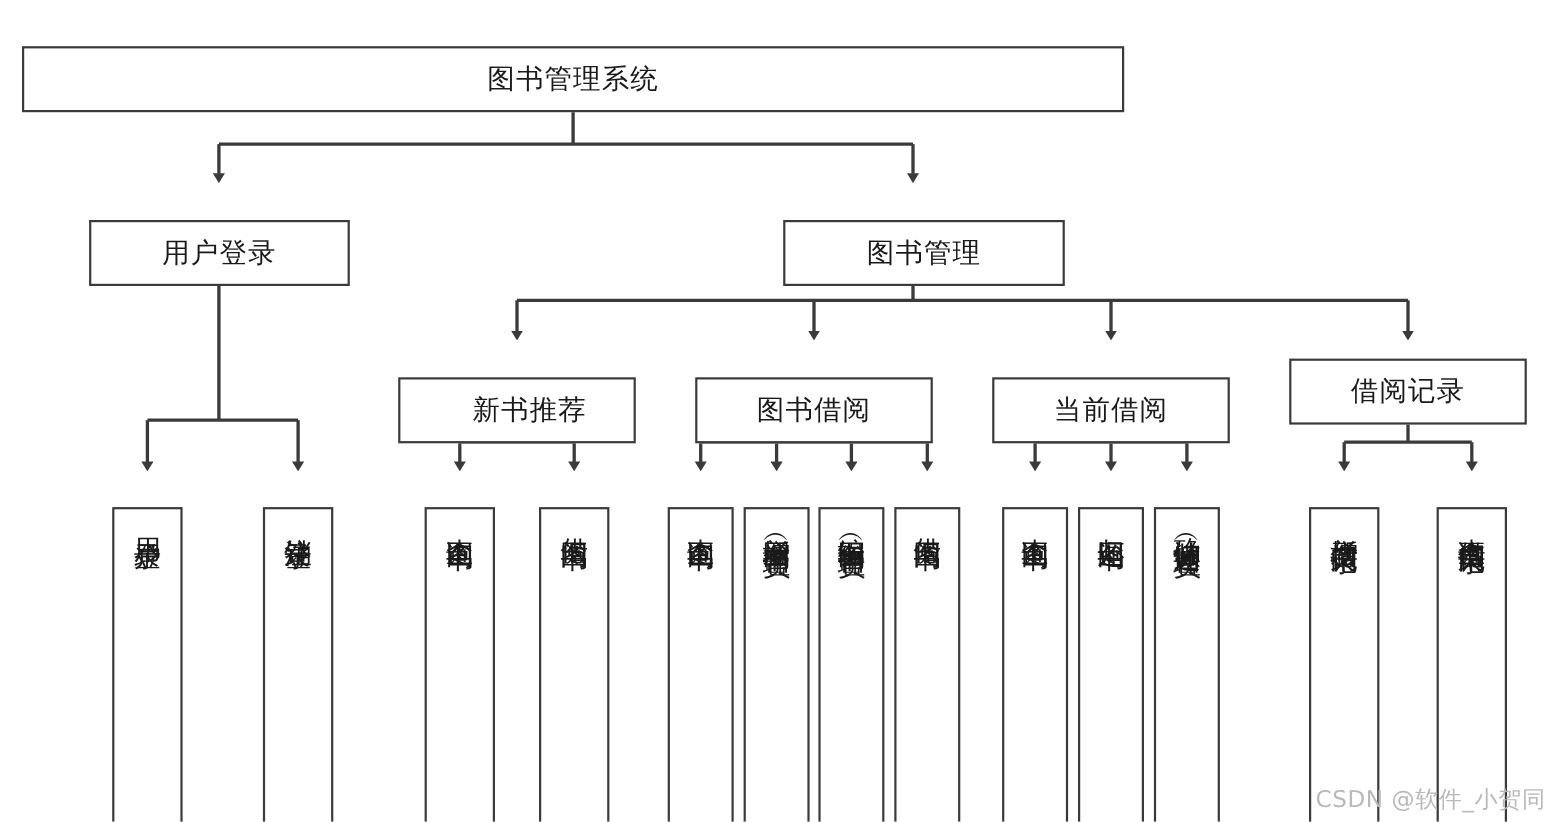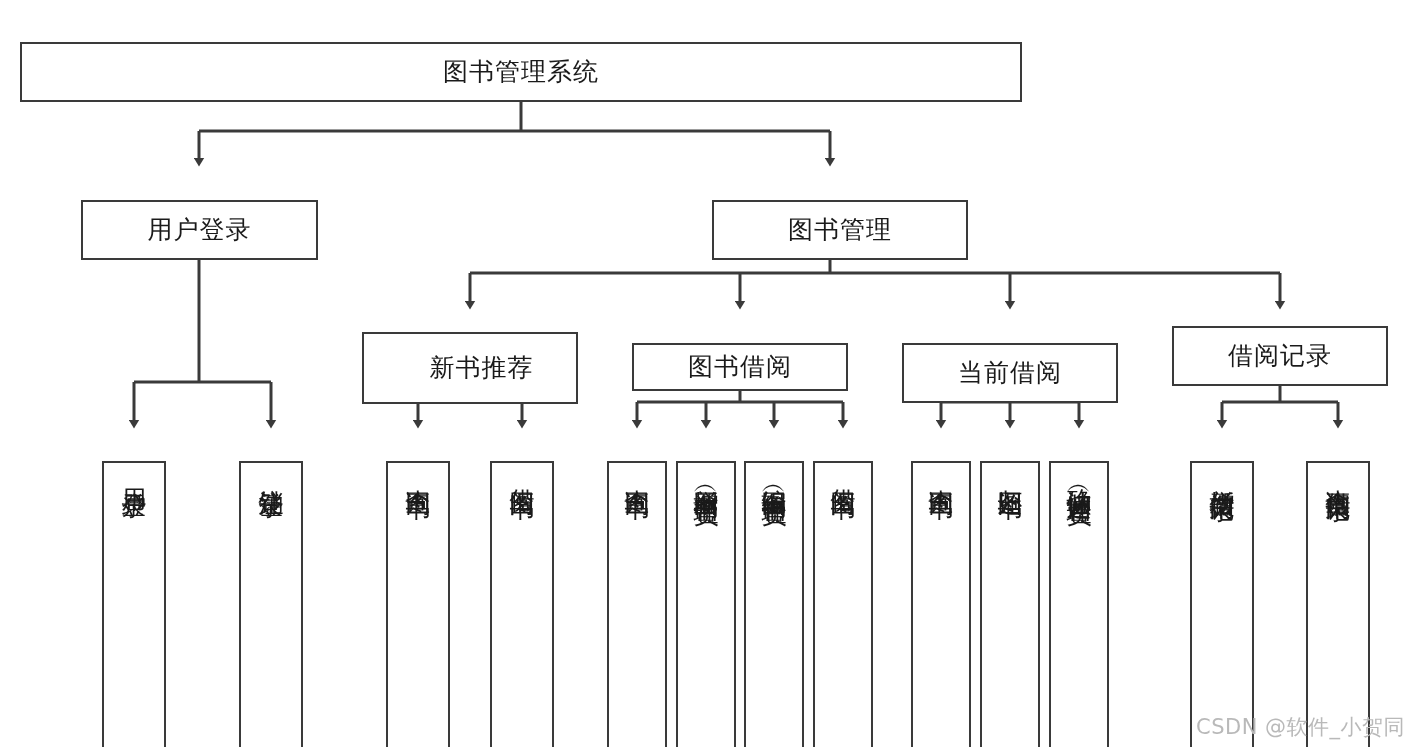--- a/index.html
+++ b/index.html
@@ -137,24 +137,24 @@
     <span>图书管理系统</span>
   </div>
 
   <div class="node h-node" style="left:81px; top:172px; width:237px; height:60px;">
     <span>用户登录</span>
   </div>
   <div class="node h-node" style="left:712px; top:172px; width:256px; height:60px;">
     <span>图书管理</span>
   </div>
 
-  <div class="node h-node" style="left:362px; top:304px; width:216px; height:72px;padding-left:23px;">
+  <div class="node h-node" style="left:362px; top:315px; width:216px; height:60px;padding-left:23px;">
     <span>新书推荐</span>
   </div>
-  <div class="node h-node" style="left:632px; top:315px; width:216px; height:48px;">
+  <div class="node h-node" style="left:632px; top:315px; width:216px; height:60px;">
     <span>图书借阅</span>
   </div>
   <div class="node h-node" style="left:902px; top:315px; width:216px; height:60px;justify-content:center;">
     <span>当前借阅</span>
   </div>
   <div class="node h-node" style="left:1172px; top:298px; width:216px; height:60px;">
     <span>借阅记录</span>
   </div>
 
   <div class="node v-node" style="left:102px; top:433px; width:64px; height:301px;">

